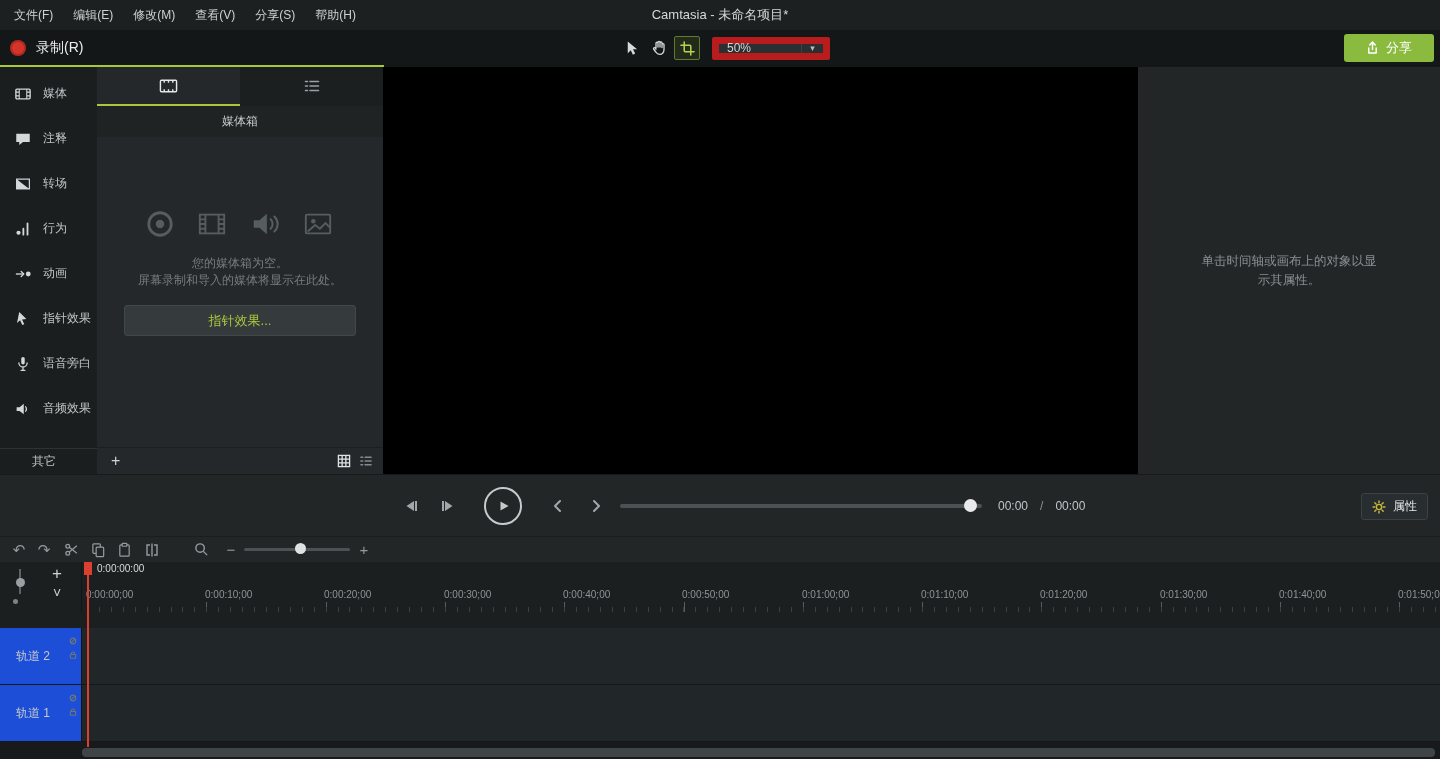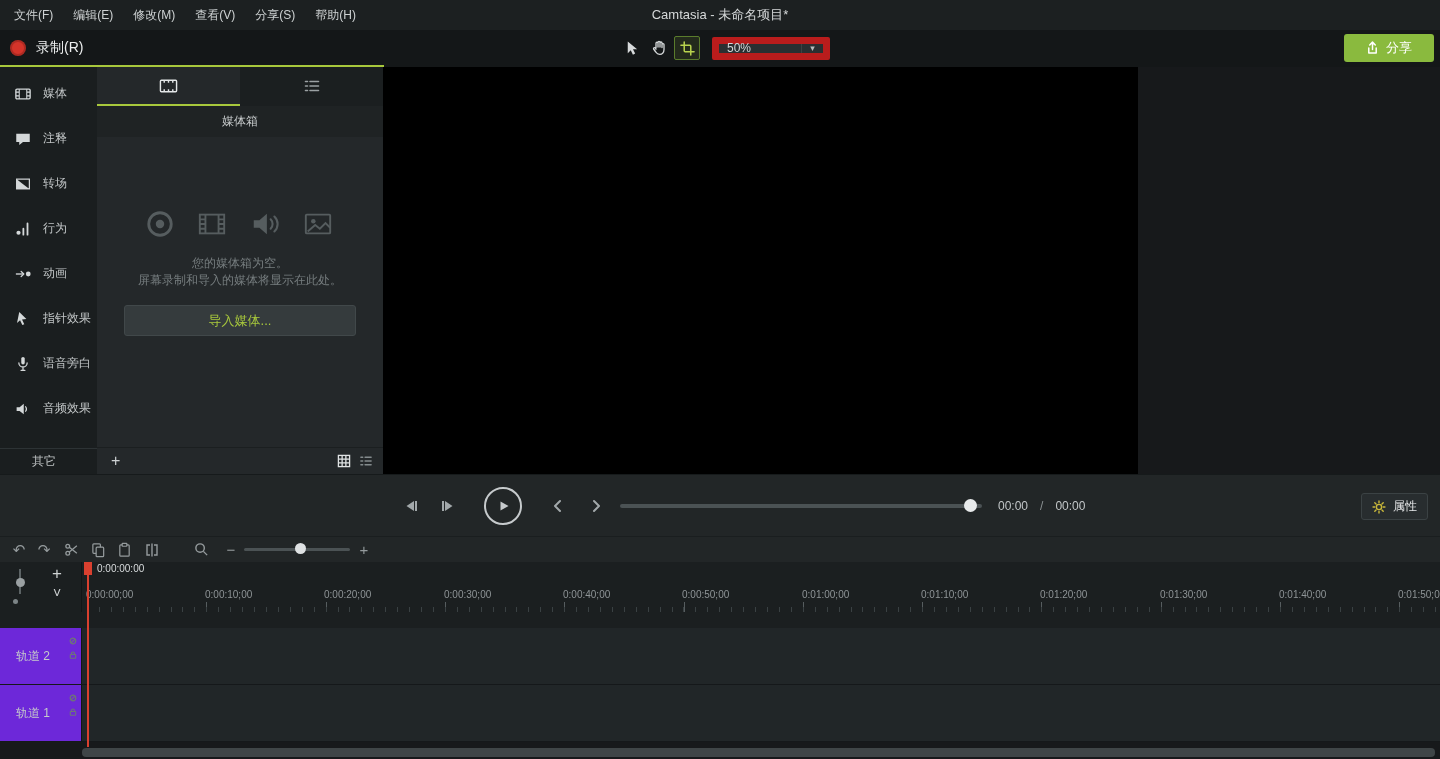--- a/index.html
+++ b/index.html
@@ -116,21 +116,21 @@
   .ticks-minor { position:absolute; left:0; right:0; bottom:0; height:5px;
     background:repeating-linear-gradient(90deg,#3a4143 0,#3a4143 1px,transparent 1px,transparent 11.93px);
     background-position:5px 0; }
   .ticks-major { position:absolute; left:0; right:0; bottom:0; height:10px;
     background:repeating-linear-gradient(90deg,#565d5f 0,#565d5f 1px,transparent 1px,transparent 119.3px);
     background-position:5px 0; }
 
   .tl-body { position:absolute; left:0; right:0; top:50px; }
   .tl-spacer { height:16px; background:#1b1f20; }
   .track-row { display:flex; height:57px; }
-  .track-head { width:82px; background:#6d28d9; border-bottom:1px solid #15181a; border-right:1px solid #121516;
+  .track-head { width:82px; background:#1d4ed8; border-bottom:1px solid #15181a; border-right:1px solid #121516;
                 display:flex; align-items:center; padding-left:16px; color:#c6cacb; position:relative; }
   .head-icons { position:absolute; right:4px; top:9px; display:flex; flex-direction:column; gap:6px;
                 color:#6e7678; }
   .track-body { flex:1; background:#212628; border-bottom:1px solid #15181a; }
   .tl-fill { height:17px; background:#17191b; }
 
   .playhead { position:absolute; left:87px; top:0; width:2px; height:185px; background:#d9402f; z-index:5; }
   .playhead::before { content:""; position:absolute; left:-3px; top:0; width:8px; height:13px; background:#d9402f; }
   .ph-label { position:absolute; left:10px; top:1px; font-size:10px; color:#d8dbdc; white-space:nowrap; }
 
@@ -334,21 +334,21 @@
                 <rect x="3" y="6" width="26" height="20" rx="1"></rect>
                 <circle cx="11" cy="13" r="2.4" fill="currentColor" stroke="none"></circle>
                 <path d="M5 24l8-7 5 4 6-6 5 5"></path>
               </svg>
           </span>
         </div>
         <div class="empty-text">
           <div>您的媒体箱为空。</div>
           <div>屏幕录制和导入的媒体将显示在此处。</div>
         </div>
-        <div class="import-btn">导入媒体...</div>
+        <div class="import-btn">指针效果...</div>
       </div>
 
       <div class="bin-footer">
         <span class="footer-plus">+</span>
         <span class="view-toggles">
           <span class="vt-grid">
             <svg width="14" height="14" viewBox="0 0 15 15" fill="none" stroke="currentColor" stroke-width="1.4">
                 <rect x="1.5" y="1.5" width="12" height="12"></rect>
                 <path d="M5.5 1.5v12M9.5 1.5v12M1.5 5.5h12M1.5 9.5h12"></path>
               </svg>
@@ -357,20 +357,26 @@
             <svg width="14" height="14" viewBox="0 0 15 15" fill="none" stroke="currentColor" stroke-width="1.5" stroke-linecap="round">
                 <path d="M2 3.5h2M6.5 3.5h6.5M2 7.5h2M6.5 7.5h6.5M2 11.5h2M6.5 11.5h6.5"></path>
               </svg>
           </span>
         </span>
       </div>
     </div>
 
     <div class="canvas"></div>
 
+    <div class="props-panel">
+      <div class="props-hint">
+        <div>单击时间轴或画布上的对象以显</div>
+        <div>示其属性。</div>
+      </div>
+    </div>
   </div>
 
   <div class="playbar">
     <div class="transport">
       <span class="t-btn">
         <svg width="17" height="16" viewBox="0 0 17 16">
             <path d="M12 3v10L4.5 8z" fill="currentColor"></path>
             <rect x="13" y="3" width="2" height="10" fill="currentColor"></rect>
           </svg>
       </span>

